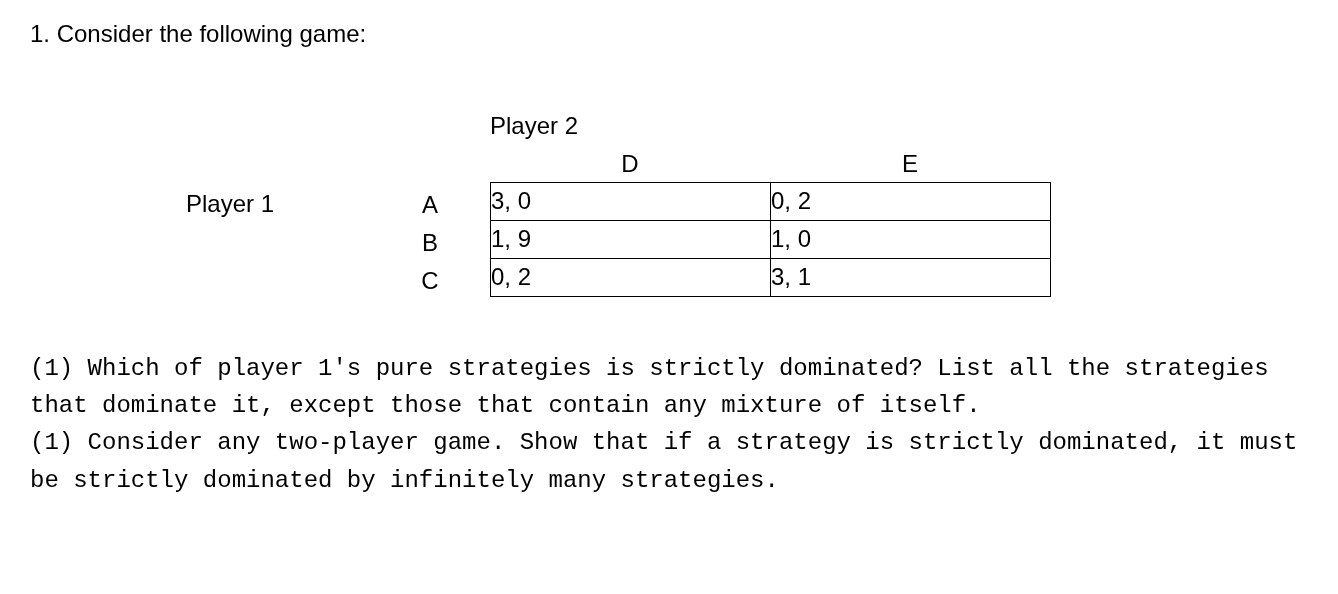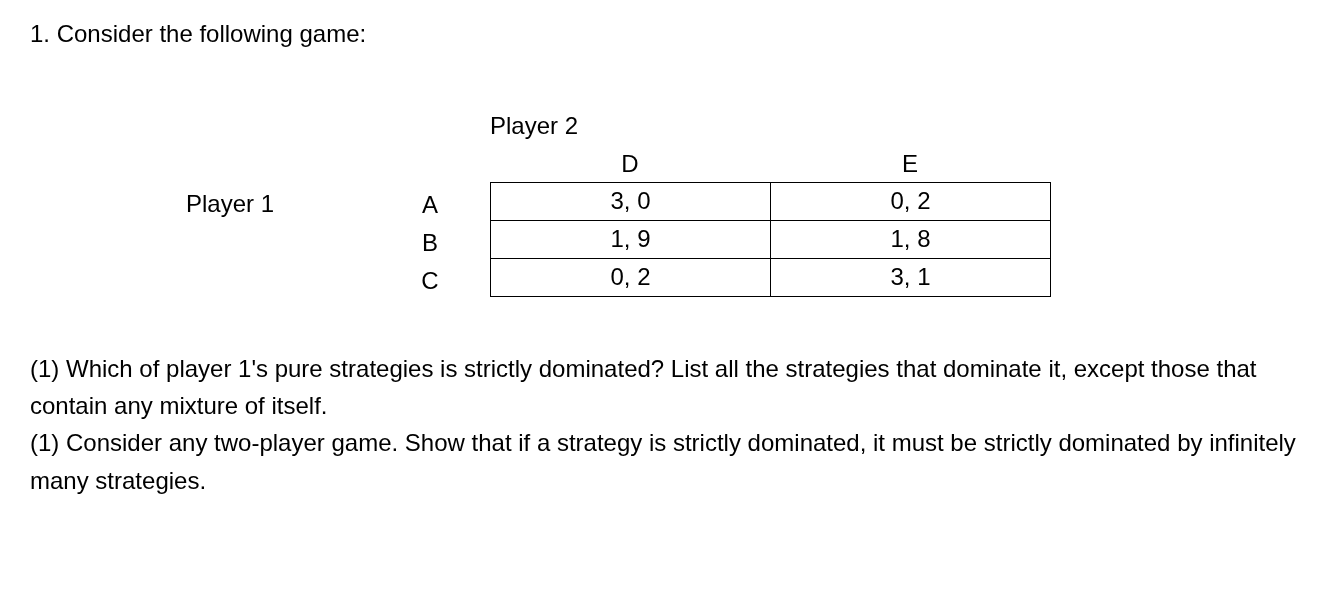--- a/index.html
+++ b/index.html
@@ -56,28 +56,28 @@
       height: 36px;
       line-height: 36px;
     }
     table.payoff {
       border-collapse: collapse;
     }
     table.payoff td {
       border: 1.5px solid #000;
       width: 280px;
       height: 38px;
-      text-align: center;
       vertical-align: middle;
     }
     .questions {
       line-height: 1.55;
     }
     .questions p {
       margin: 0;
+      font-family: Liberation Mono, monospace;
     }
   </style>
 </head>
 <body>
 
 <div class="intro">1.  Consider the following game:</div>
 
 <div class="game-table-area">
   <div class="player1-label">Player 1</div>
   <div class="rows-labels">
@@ -92,21 +92,21 @@
       <div>E</div>
     </div>
     <table class="payoff">
       <tbody>
           <tr>
         <td>3, 0</td>
         <td>0, 2</td>
       </tr>
       <tr>
         <td>1, 9</td>
-        <td>1, 8</td>
+        <td>1, 0</td>
       </tr>
       <tr>
         <td>0, 2</td>
         <td>3, 1</td>
       </tr>
     </tbody>
       </table>
   </div>
 </div>
 

